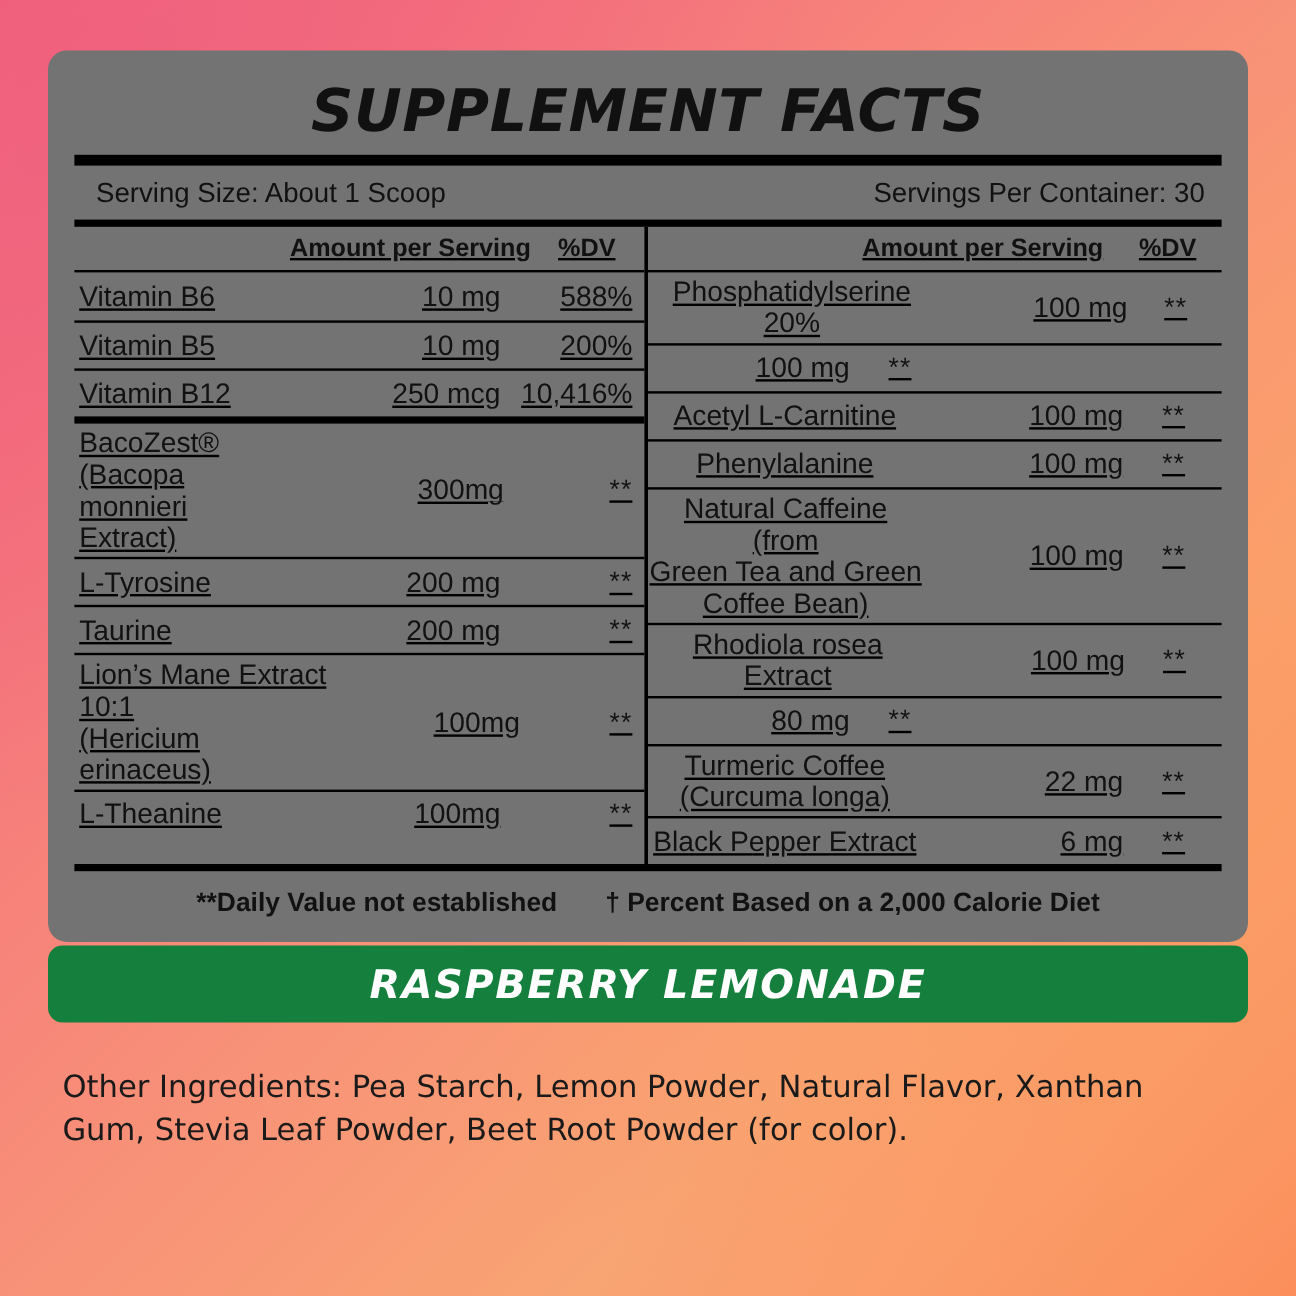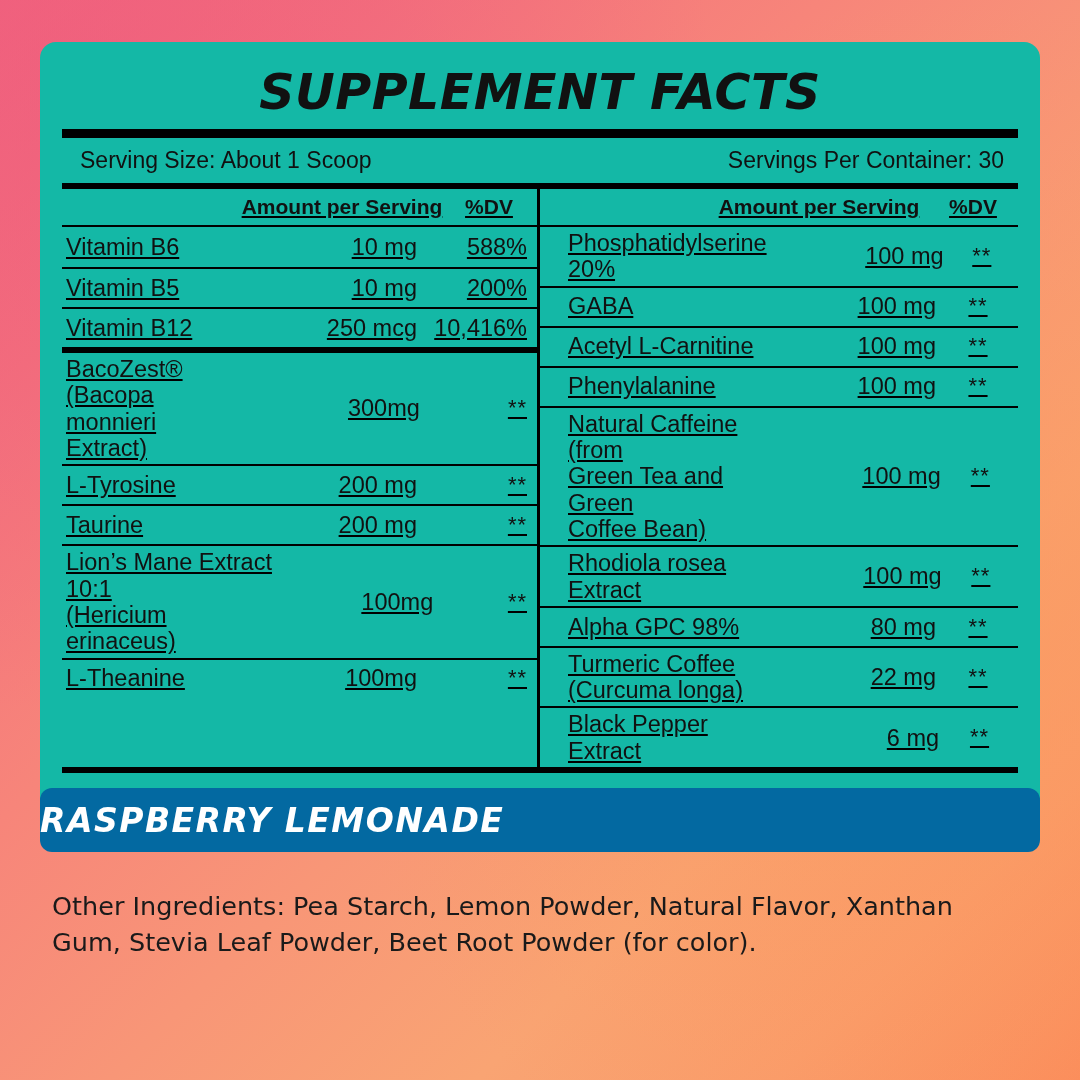--- a/index.html
+++ b/index.html
@@ -29,21 +29,21 @@
     width: 1080px;
     height: 1080px;
     box-sizing: border-box;
   }
 
   .panel {
     position: absolute;
     left: 40px;
     top: 42px;
     width: 1000px;
-    background: #14b8a6;
+    background: #737373;
     border-radius: 16px;
     box-sizing: border-box;
     padding: 18px 22px 14px 22px;
   }
 
   .facts-title {
     text-align: center;
     font-size: 49px;
     font-weight: bold;
     font-style: italic;
@@ -130,21 +130,21 @@
     text-align: right;
     padding-right: 10px;
     line-height: 1.12;
   }
   .row .dv {
     width: 100px;
     text-align: right;
     padding-right: 10px;
     line-height: 1.12;
   }
-  .col.right .row .nm { padding-left: 28px; }
+  .col.right .row .nm { padding-left: 0; text-align: center; }
   .col.right .row .amt { width: 168px; text-align: right; padding-right: 6px;}
   .col.right .row .dv { width: 72px; text-align: center; padding-right: 4px;}
 
   .dv.stars { font-size: 22px; letter-spacing: 1px; }
 
   .sub { display: block; }
   .amt.multiline { line-height: 1.12; }
 
   .footnote {
     display: flex;
@@ -155,25 +155,25 @@
     color: #111;
     padding: 13px 0 6px 0;
   }
 
   .flavor-bar {
     position: absolute;
     left: 40px;
     top: 788px;
     width: 1000px;
     height: 64px;
-    background: #0369a1;
+    background: #15803d;
     border-radius: 12px;
     display: flex;
     align-items: center;
-    justify-content: flex-start;
+    justify-content: center;
   }
   .flavor-bar span {
     color: #fff;
     font-size: 33px;
     font-weight: bold;
     font-style: italic;
     letter-spacing: 1.5px;
     font-family: "DejaVu Sans", sans-serif;
   }
 
@@ -288,21 +288,20 @@
 
         <div class="rule-thin"></div>
 
         <div class="row first">
           <div class="nm">Phosphatidylserine 20%</div>
           <div class="amt">100 mg</div>
           <div class="dv stars">**</div>
         </div>
 
         <div class="row">
-          <div class="nm">GABA</div>
           <div class="amt">100 mg</div>
           <div class="dv stars">**</div>
         </div>
 
         <div class="row">
           <div class="nm">Acetyl L-Carnitine</div>
           <div class="amt">100 mg</div>
           <div class="dv stars">**</div>
         </div>
 
@@ -322,21 +321,20 @@
           <div class="dv stars">**</div>
         </div>
 
         <div class="row">
           <div class="nm">Rhodiola rosea Extract</div>
           <div class="amt">100 mg</div>
           <div class="dv stars">**</div>
         </div>
 
         <div class="row">
-          <div class="nm">Alpha GPC 98%</div>
           <div class="amt">80 mg</div>
           <div class="dv stars">**</div>
         </div>
 
         <div class="row">
           <div class="nm">
             <span class="sub">Turmeric Coffee</span>
             <span class="sub">(Curcuma longa)</span>
           </div>
           <div class="amt">22 mg</div>

